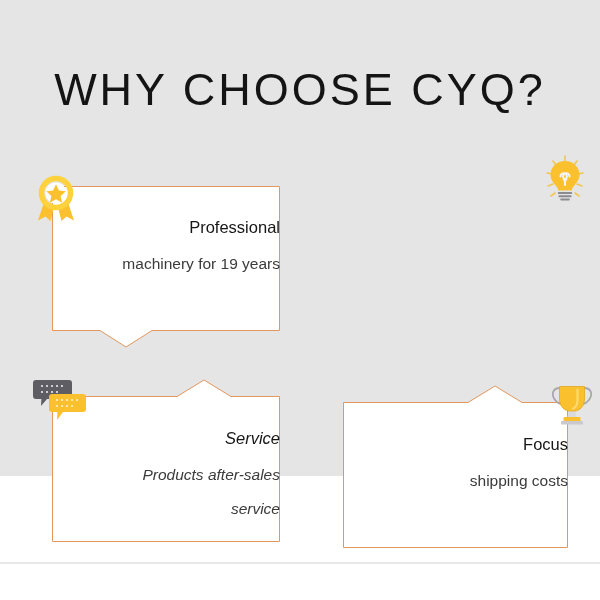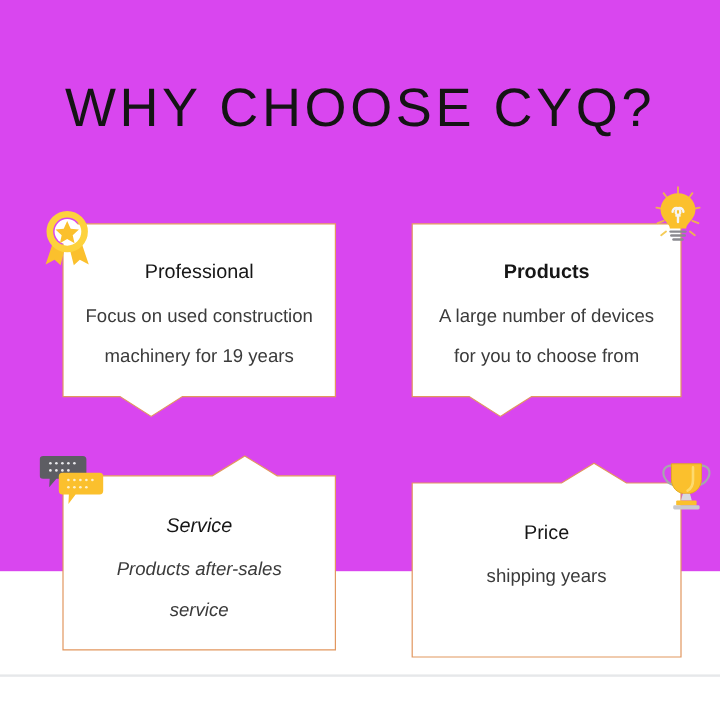--- a/index.html
+++ b/index.html
@@ -12,21 +12,21 @@
     height: 600px;
     background: #ffffff;
     font-family: "Liberation Sans", sans-serif;
     overflow: hidden;
   }
 
   #page {
     position: relative;
     width: 600px;
     height: 476px;
-    background: #d946ef;
+    background: #e5e5e5;
   }
 
   
   .page-title {
     position: absolute;
     left: 0;
     top: 64px;
     width: 600px;
     text-align: center;
     font-size: 45px;
@@ -57,21 +57,21 @@
     overflow: visible;
   }
   .card .body {
     position: absolute;
     left: 0;
     right: 0;
     top: 0;
     bottom: 0;
     display: flex;
     flex-direction: column;
-    align-items: center;
+    align-items: flex-end;
     justify-content: flex-start;
     text-align: center;
   }
   .card-title {
     font-size: 16.5px;
     color: #161616;
     font-weight: 400;
     line-height: 1;
     white-space: nowrap;
   }
@@ -132,37 +132,24 @@
 
   <div class="card" id="card-professional">
     <div class="frame">
       <svg viewBox="0 0 228 145" preserveAspectRatio="none">
         <path d="M0.5,0.5 L227.5,0.5 L227.5,144.5 L104,144.5 L74,144.5 L60,144.5 L74,144.5 L60,144.5 Z" fill="none" stroke="none"></path>
         <path d="M0.5,0.5 L227.5,0.5 L227.5,144.5 L100,144.5 L74,161 L48,144.5 L0.5,144.5 Z" fill="#ffffff" stroke="#e2975f" stroke-width="1" stroke-linejoin="miter"></path>
       </svg>
     </div>
     <div class="body">
       <div class="card-title">Professional</div>
-      <div class="card-line">Focus on used construction</div>
       <div class="card-line">machinery for 19 years</div>
     </div>
   </div>
 
-  <div class="card" id="card-products">
-    <div class="frame">
-      <svg viewBox="0 0 225 145" preserveAspectRatio="none">
-        <path d="M0.5,0.5 L224.5,0.5 L224.5,144.5 L100,144.5 L74,161 L48,144.5 L0.5,144.5 Z" fill="#ffffff" stroke="#e2975f" stroke-width="1" stroke-linejoin="miter"></path>
-      </svg>
-    </div>
-    <div class="body">
-      <div class="card-title bold">Products</div>
-      <div class="card-line">A large number of devices</div>
-      <div class="card-line">for you to choose from</div>
-    </div>
-  </div>
 
   <div class="card" id="card-service">
     <div class="frame">
       <svg viewBox="0 0 228 146" preserveAspectRatio="none">
         <path d="M0.5,0.5 L125,0.5 L152,-16 L179,0.5 L227.5,0.5 L227.5,145.5 L0.5,145.5 Z" fill="#ffffff" stroke="#e2975f" stroke-width="1" stroke-linejoin="miter"></path>
       </svg>
     </div>
     <div class="body">
       <div class="card-title">Service</div>
       <div class="card-line">Products after-sales</div>
@@ -170,22 +157,22 @@
     </div>
   </div>
 
   <div class="card" id="card-price">
     <div class="frame">
       <svg viewBox="0 0 225 146" preserveAspectRatio="none">
         <path d="M0.5,0.5 L125,0.5 L152,-16 L179,0.5 L224.5,0.5 L224.5,145.5 L0.5,145.5 Z" fill="#ffffff" stroke="#e2975f" stroke-width="1" stroke-linejoin="miter"></path>
       </svg>
     </div>
     <div class="body">
-      <div class="card-title">Price</div>
-      <div class="card-line">shipping years</div>
+      <div class="card-title">Focus</div>
+      <div class="card-line">shipping costs</div>
     </div>
   </div>
 
   <div class="icon-wrap" id="icon-award">
     <svg viewBox="0 0 54 54" width="54" height="54">
 
       <path d="M14.5,33 L9,49.5 L16.5,45.5 L21.5,50 L25,36 Z" fill="#fbc02d"></path>
       <path d="M39.5,33 L45,49.5 L37.5,45.5 L32.5,50 L29,36 Z" fill="#fbc02d"></path>
 
       <circle cx="27" cy="22" r="14.5" fill="none" stroke="#fdd23c" stroke-width="5.5"></circle>

